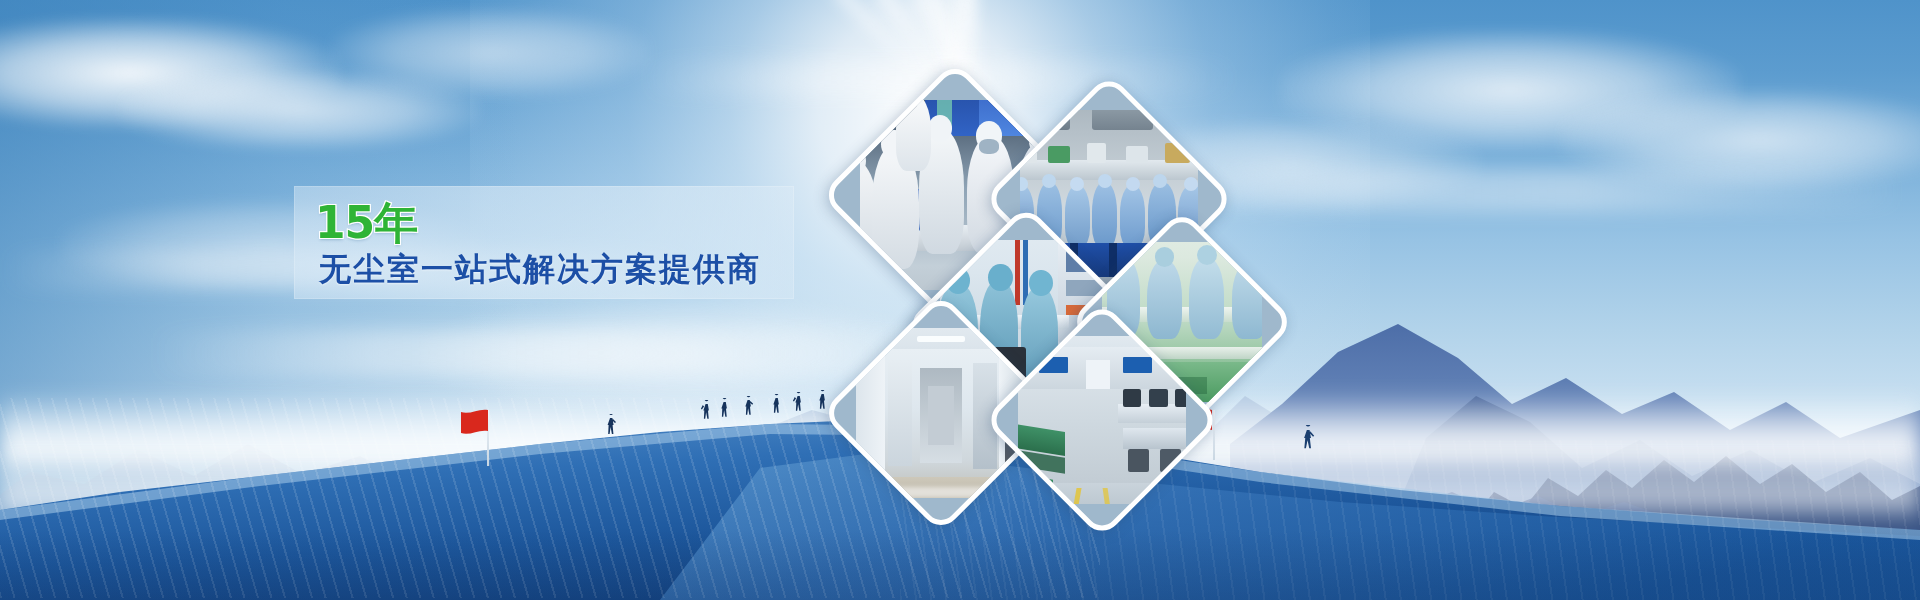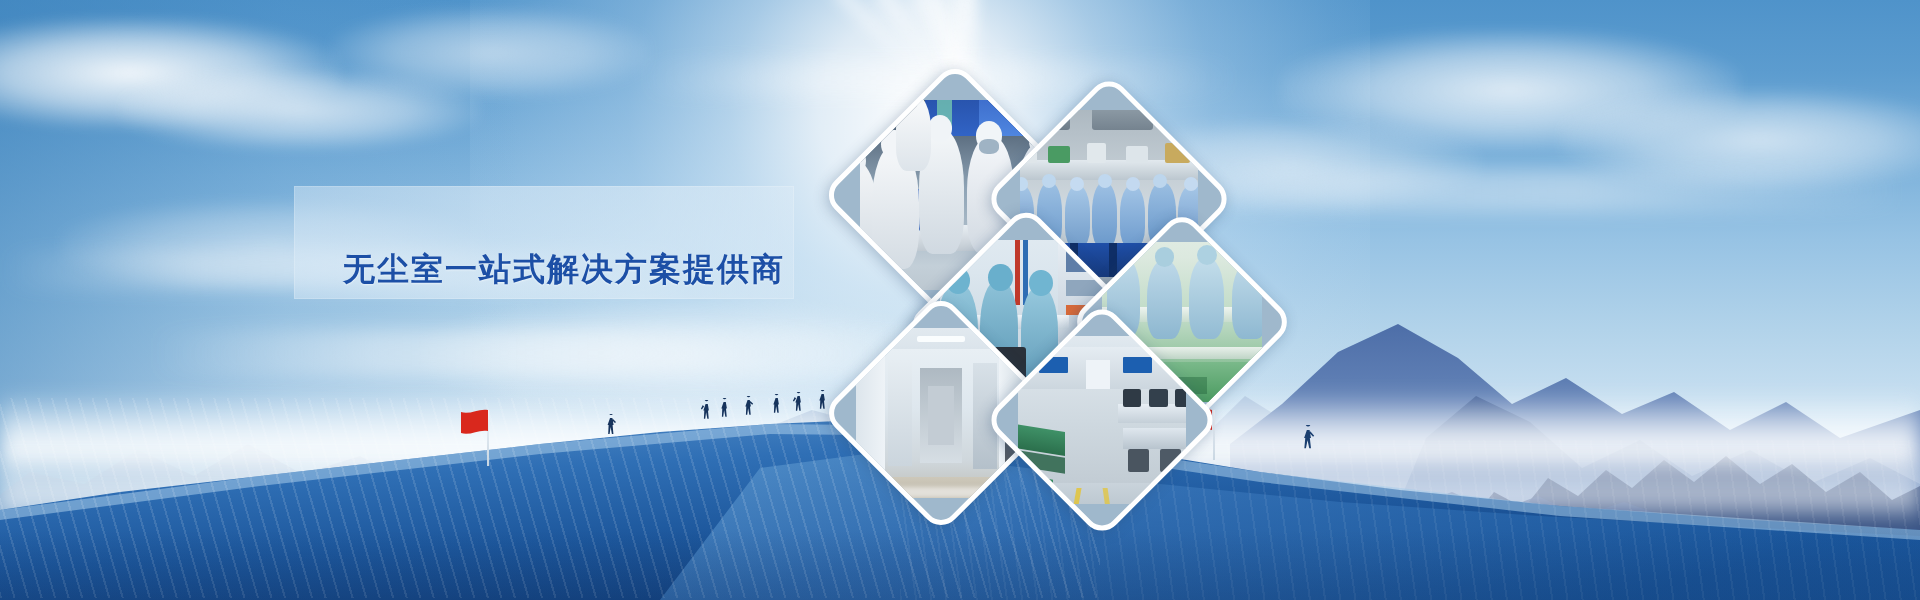--- a/index.html
+++ b/index.html
@@ -91,21 +91,21 @@
     position:absolute;left:294px;top:186px;width:500px;height:113px;
     background:linear-gradient(100deg, rgba(214,232,246,.50) 0%, rgba(226,239,249,.56) 38%, rgba(233,243,250,.50) 72%, rgba(222,236,247,.38) 100%);
     box-shadow:0 0 0 1px rgba(255,255,255,.18) inset;
   }
   .headline{
     position:absolute;left:315px;top:200px;width:470px;
     line-height:46px;
     white-space:nowrap;
   }
   .hl-line{height:46px;display:flex;align-items:center;}
-  .hl-line.l2{justify-content:flex-end;padding-left:4px;}
+  .hl-line.l2{justify-content:flex-start;padding-left:4px;}
   .num-years{
     font-family:"DejaVu Sans","Liberation Sans",sans-serif;
     font-size:44px;font-weight:bold;color:#2fb436;
     letter-spacing:-1px;
     -webkit-text-stroke:2px #ffffff;
     paint-order:stroke fill;
     text-shadow:
        1px 1px 0 rgba(255,255,255,.95),
       -1px 1px 0 rgba(255,255,255,.95),
        1px -1px 0 rgba(255,255,255,.95),
@@ -288,20 +288,21 @@
       <path d="M7,1 a2,2 0 1,1 0.1,0 M6,4 L8.4,4 L9.6,11 L8.6,11 L9.4,20 L7.9,20 L6.6,13 L5.6,20 L4.2,20 L4.6,11 L3.6,11 Z M3,5 L1,9 L2,10 L4.4,6.6 Z" fill="#16335c"></path>
     </svg>
   <svg class="hiker" style="left:1300px;top:425px;width:16px;height:26px;" viewBox="0 0 14 22">
       <path d="M7,1 a2,2 0 1,1 0.1,0 M6,4 L8.4,4 L9.6,11 L8.6,11 L9.6,20 L8.1,20 L6.6,13 L5.2,20 L3.8,20 L4.6,11 L3.6,11 Z M9,5 L12.4,9 L11.4,10 L8.4,6.6 Z" fill="#1b3f70"></path>
     </svg>
 
   <div class="text-panel"></div>
 
   <div class="headline">
     <div class="hl-line">
+      <span class="num-years">15年</span>
     </div>
     <div class="hl-line l2">
       <span class="hl-main l2">无尘室一站式解决方案提供商</span>
     </div>
   </div>
 
   <div class="collage">
 
     <div class="dia" style="left:30px;top:20px;width:180px;height:180px;">
       <div class="dia-inner">

